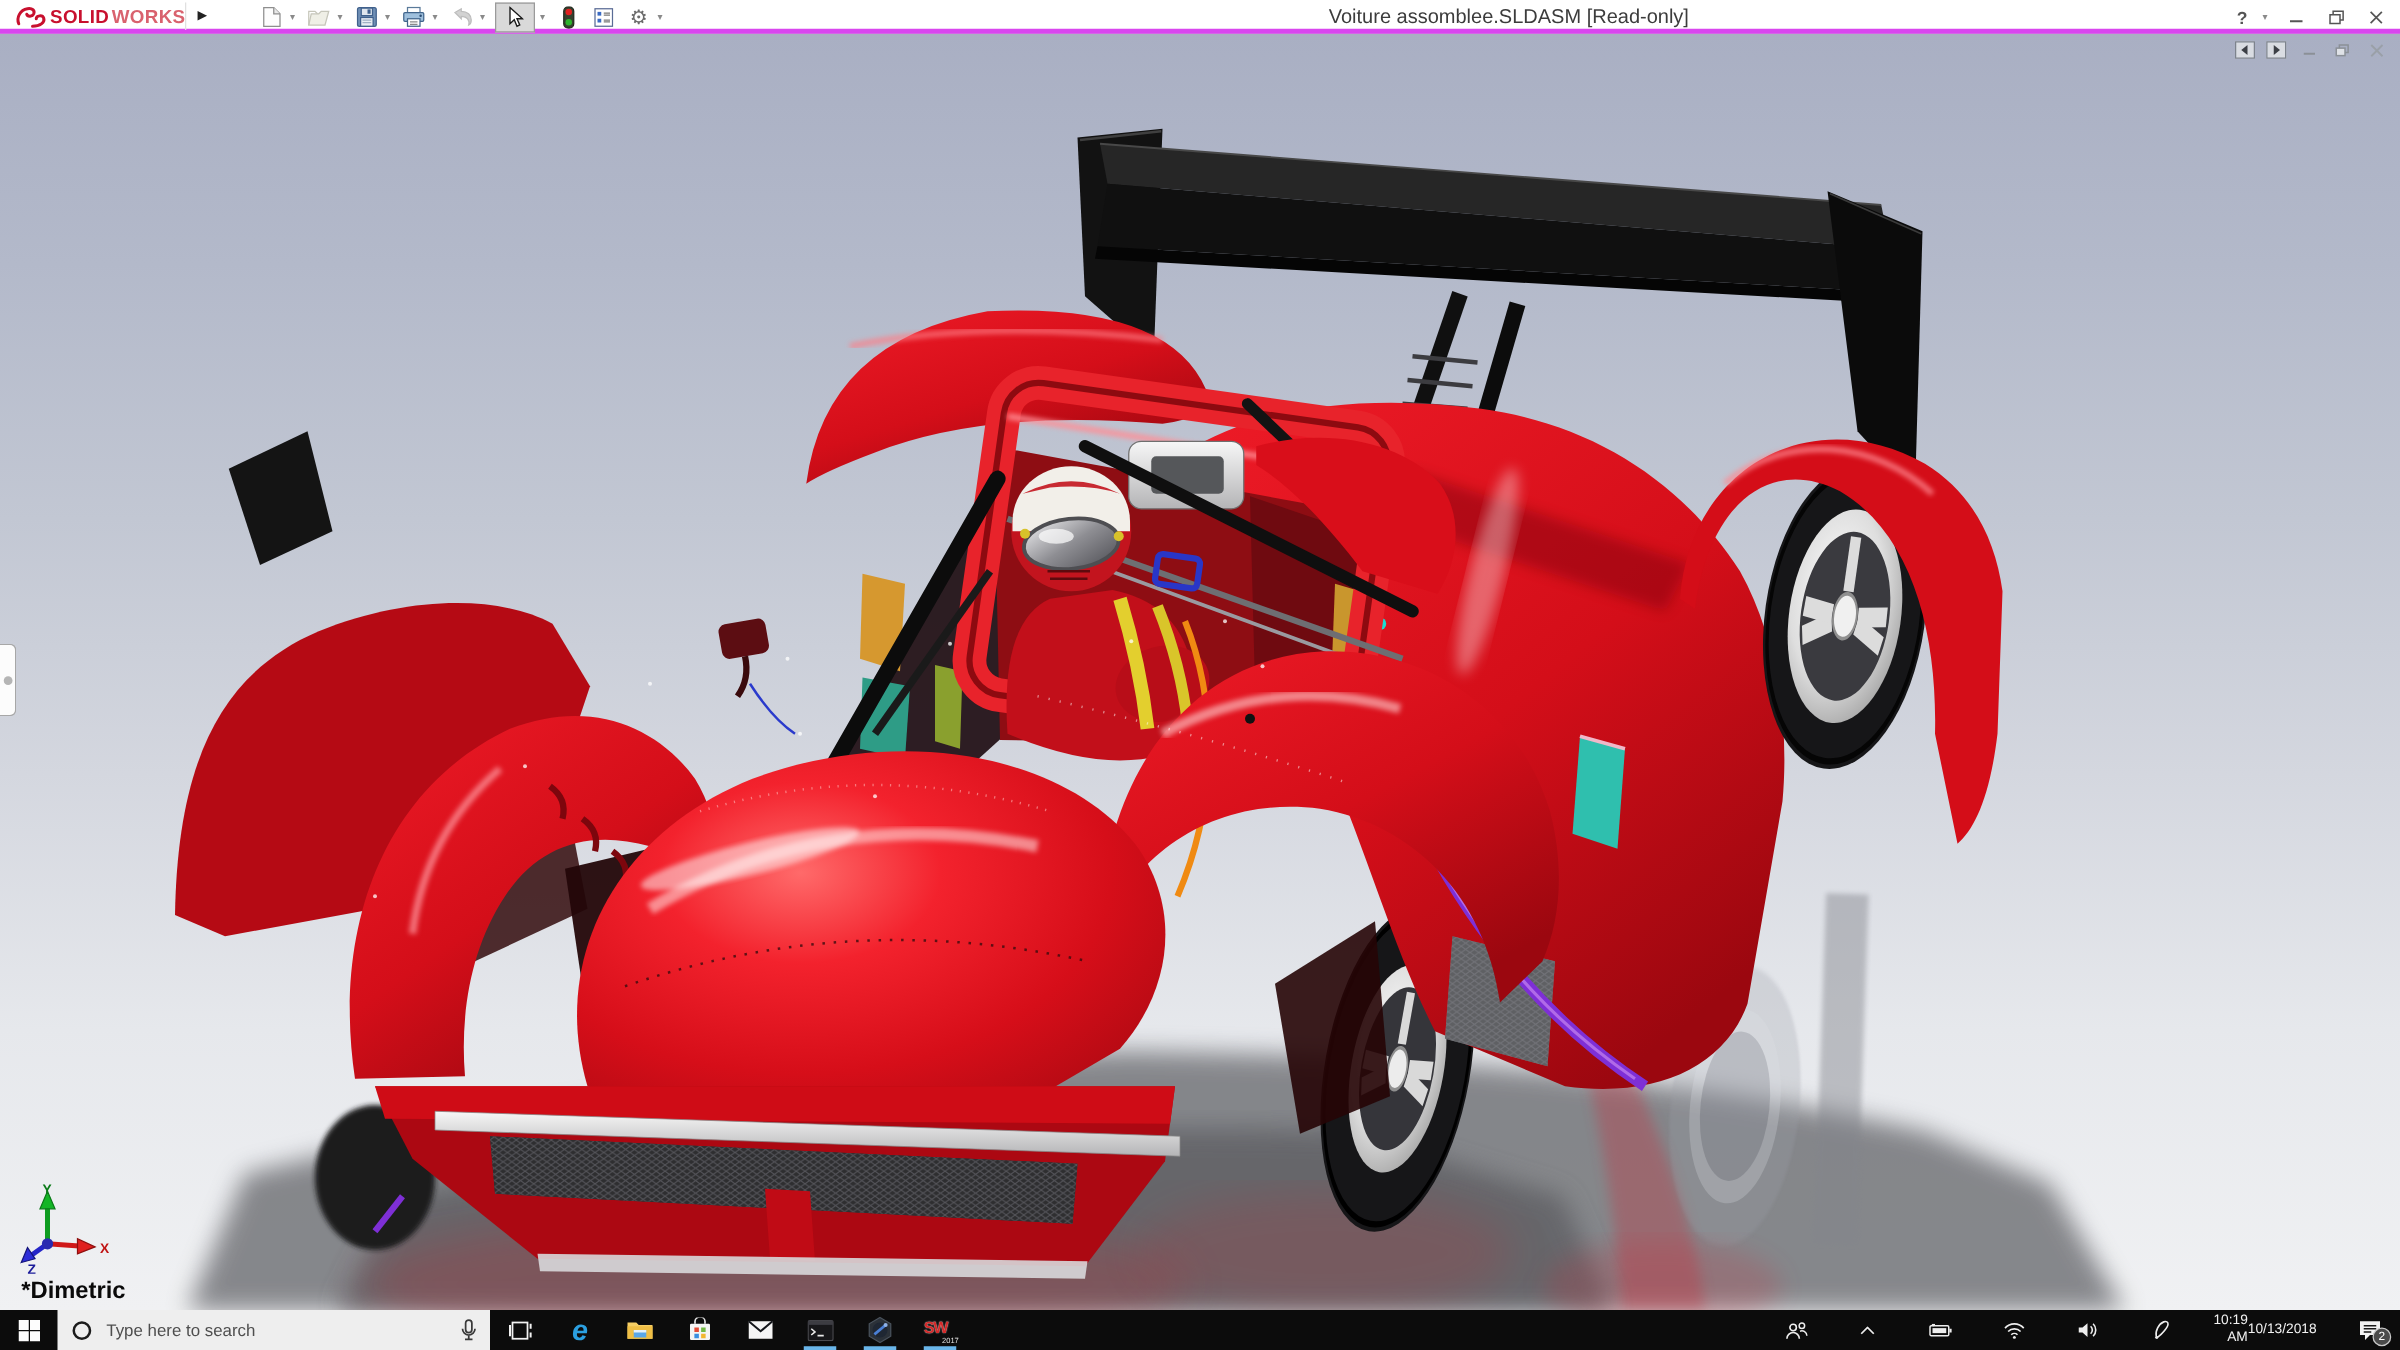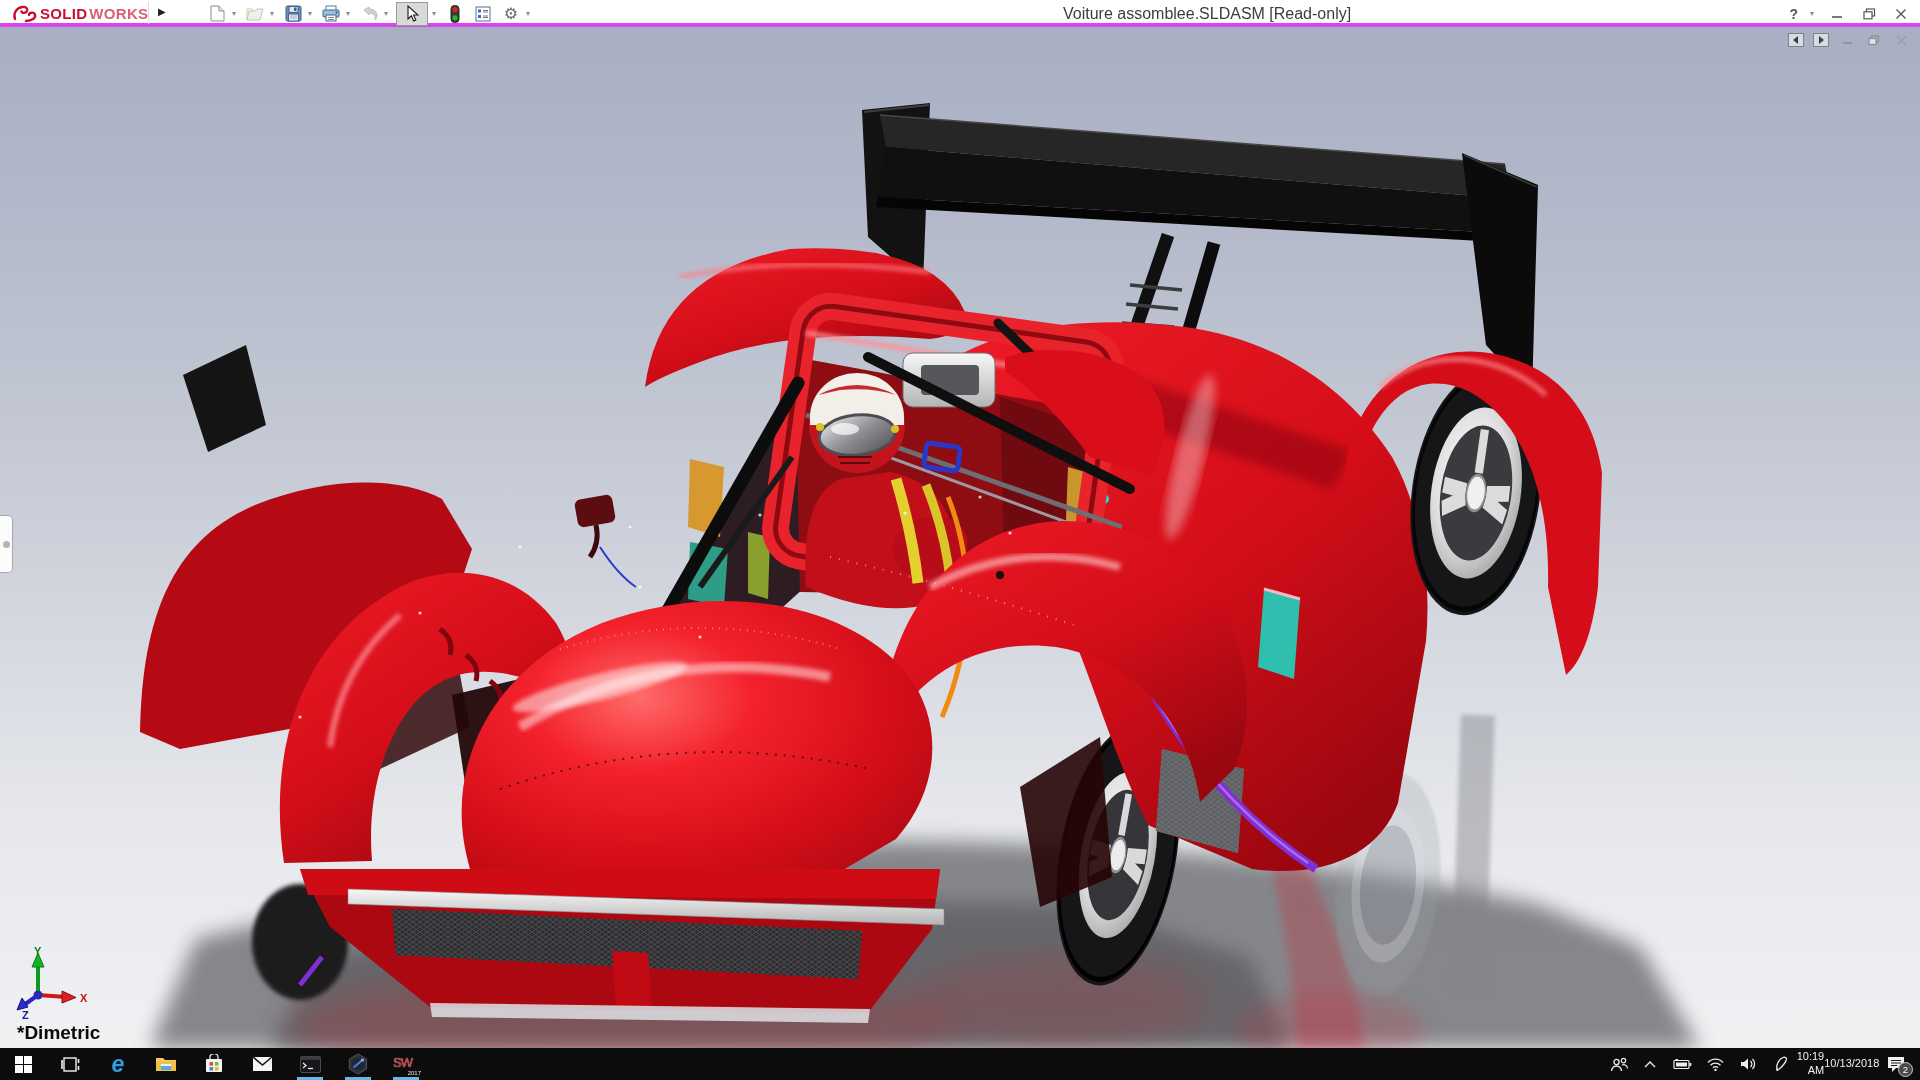--- a/index.html
+++ b/index.html
@@ -41,23 +41,23 @@
   .winlogo span { background:#fdfdfd; }
   .searchbox { width:346px; background:#eeeeee; display:flex; align-items:center; padding:0 10px 0 12px; }
   .cortana-ring { width:15px; height:15px; border:2px solid #1b1b1b; border-radius:50%; flex:none; }
   .searchbox input { flex:1; border:none; background:transparent; outline:none; font-size:13.5px; color:#333; margin-left:12px; font-family:"Liberation Sans",sans-serif; }
   .searchbox input::placeholder { color:#4e4e4e; opacity:1; }
   .apps { display:flex; }
   .app { position:relative; width:48px; display:flex; align-items:center; justify-content:center; }
   .underline { position:absolute; bottom:0; left:11px; width:26px; height:3px; background:#6ab6ea; }
   .edge-e { color:#2b9fe0; font-size:23px; font-weight:bold; font-style:italic; line-height:1; }
   .sw-logo { position:relative; width:26px; height:22px; }
-  .sw-label { color:#d42a2a; font-weight:normal; font-size:13px; letter-spacing:-1px; text-shadow:0 0 1px #fff; }
+  .sw-label { color:#d42a2a; font-weight:bold; font-size:13px; letter-spacing:-1px; text-shadow:0 0 1px #fff; }
   .sw-year { position:absolute; right:-2px; bottom:-1px; color:#e6e6e6; font-size:6px; }
-  .tray { margin-left:auto; display:flex; align-items:center; padding-right:6px; }
+  .tray { margin-left:auto; display:flex; align-items:center; padding-right:6px;gap:26px; }
   .tray-item { height:32px; display:flex; align-items:center; justify-content:center; }
   .clock { width:68px; text-align:right; color:#f2f2f2; font-size:11px; line-height:1.25; margin:0 6px; }
   .action { position:relative; width:36px; }
   .badge { position:absolute; right:1px; bottom:3px; width:15px; height:15px; border-radius:50%; background:#4a4a4a; border:1px solid #c9c9c9; color:#fff; font-size:9.5px; display:flex; align-items:center; justify-content:center; }
 </style>
 </head>
 <body>
 
 <div class="titlebar">
   <div class="brand">
@@ -458,20 +458,28 @@
 <div class="taskbar">
   <div class="start">
     <span class="winlogo">
         <span></span>
         <span></span>
         <span></span>
         <span></span>
       </span>
   </div>
 
+  <div class="searchbox">
+    <span class="cortana-ring"></span>
+    <input readonly="" placeholder="Type here to search" style="">
+    <svg width="14" height="19" viewBox="0 0 14 19">
+      <rect x="4.5" y="1" width="5" height="10" rx="2.5" fill="none" stroke="#3a3a3a" stroke-width="1.4"></rect>
+      <path d="M2,8 a5,5 0 0 0 10,0 M7,13 v3 M4,16.5 h6" fill="none" stroke="#3a3a3a" stroke-width="1.4"></path>
+    </svg>
+  </div>
 
   <div class="apps">
     <div class="app">
       <svg width="19" height="17" viewBox="0 0 19 17">
         <rect x="3" y="2" width="12" height="13" fill="none" stroke="#f2f2f2" stroke-width="1.4"></rect>
         <path d="M1,4 L1,13 M17.5,3 L17.5,7 M17.5,10 L17.5,14" stroke="#f2f2f2" stroke-width="1.6"></path>
       </svg>
     </div>
     <div class="app">
       <span class="edge-e">e</span>

